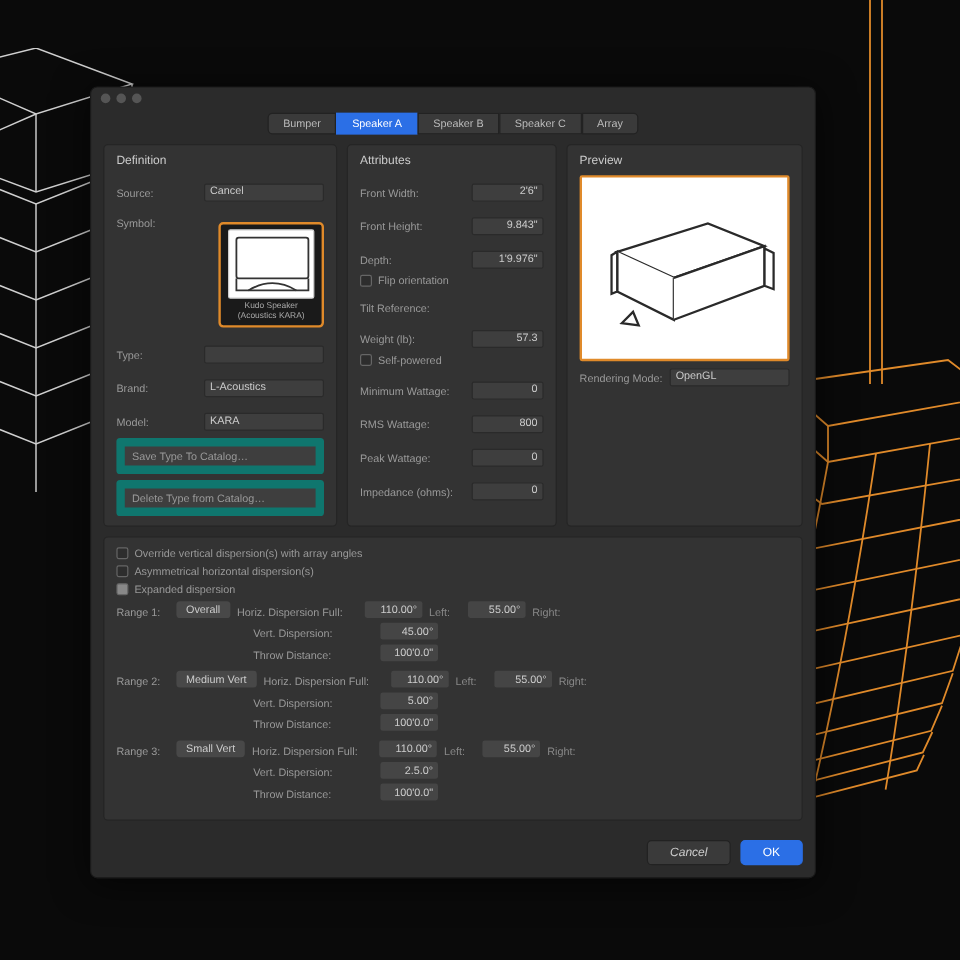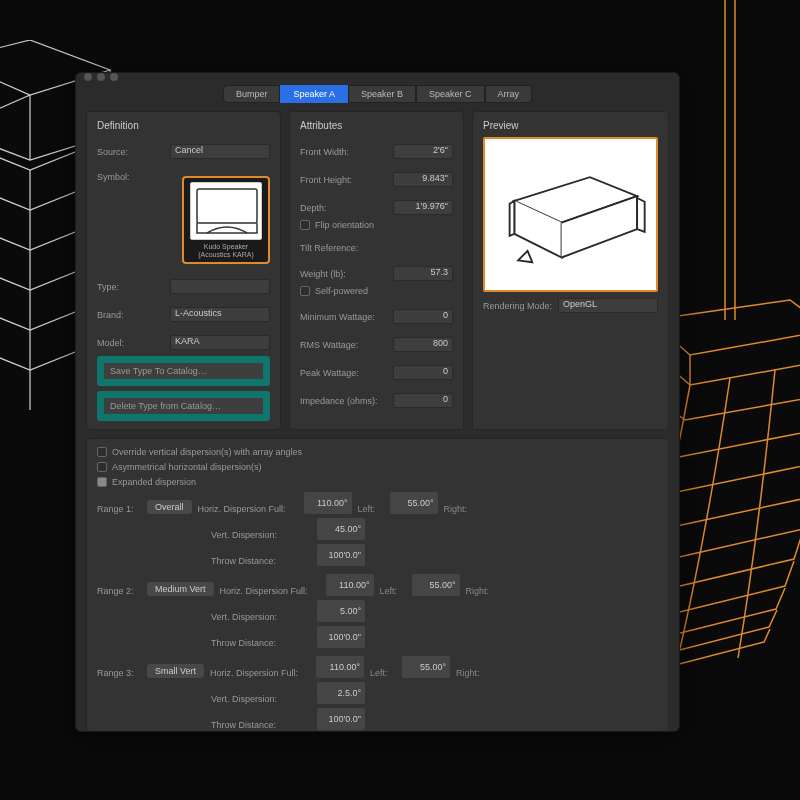--- a/index.html
+++ b/index.html
@@ -101,21 +101,21 @@
     position:relative;
   }
   .disp-panel { flex:1; }
   .disp-head { margin-bottom:6px; }
   .range-block { margin-bottom:8px; }
   .range-row { display:flex; align-items:flex-end; gap:6px; margin-bottom:4px; flex-wrap:nowrap;}
   .range-row .lab { font-size:9px; color:#999; min-width:44px;}
   .pill { background:#484848; color:#ccc; font-size:9px; padding:2px 8px; border-radius:3px; }
   .rlab { font-size:9px; color:#999; width:100px; }
   .rval { background:#454545; color:#ccc; font-size:9px; height:14px; width:48px;
-          display:inline-flex; align-items:center; justify-content:flex-end; padding:11px 4px; border-radius:2px;}
+          display:inline-flex; align-items:center; justify-content:flex-end; padding:0 4px; border-radius:2px;}
   .sub { font-size:9px; color:#888; width:26px; }
   .footer { display:flex; justify-content:flex-end; gap:8px; padding:6px 10px 10px;}
   .foot-btn { font-size:10px; padding:4px 18px; border-radius:4px; border:1px solid #222;}
   .cancel { background:#3a3a3a; color:#ccc;font-style:italic;}
   .ok { background:#2b6fe6; color:#fff; border-color:#2b6fe6;}
 </style>
 </head>
 <body>
 
 <svg class="bg-wire-left" viewBox="0 0 180 380">

